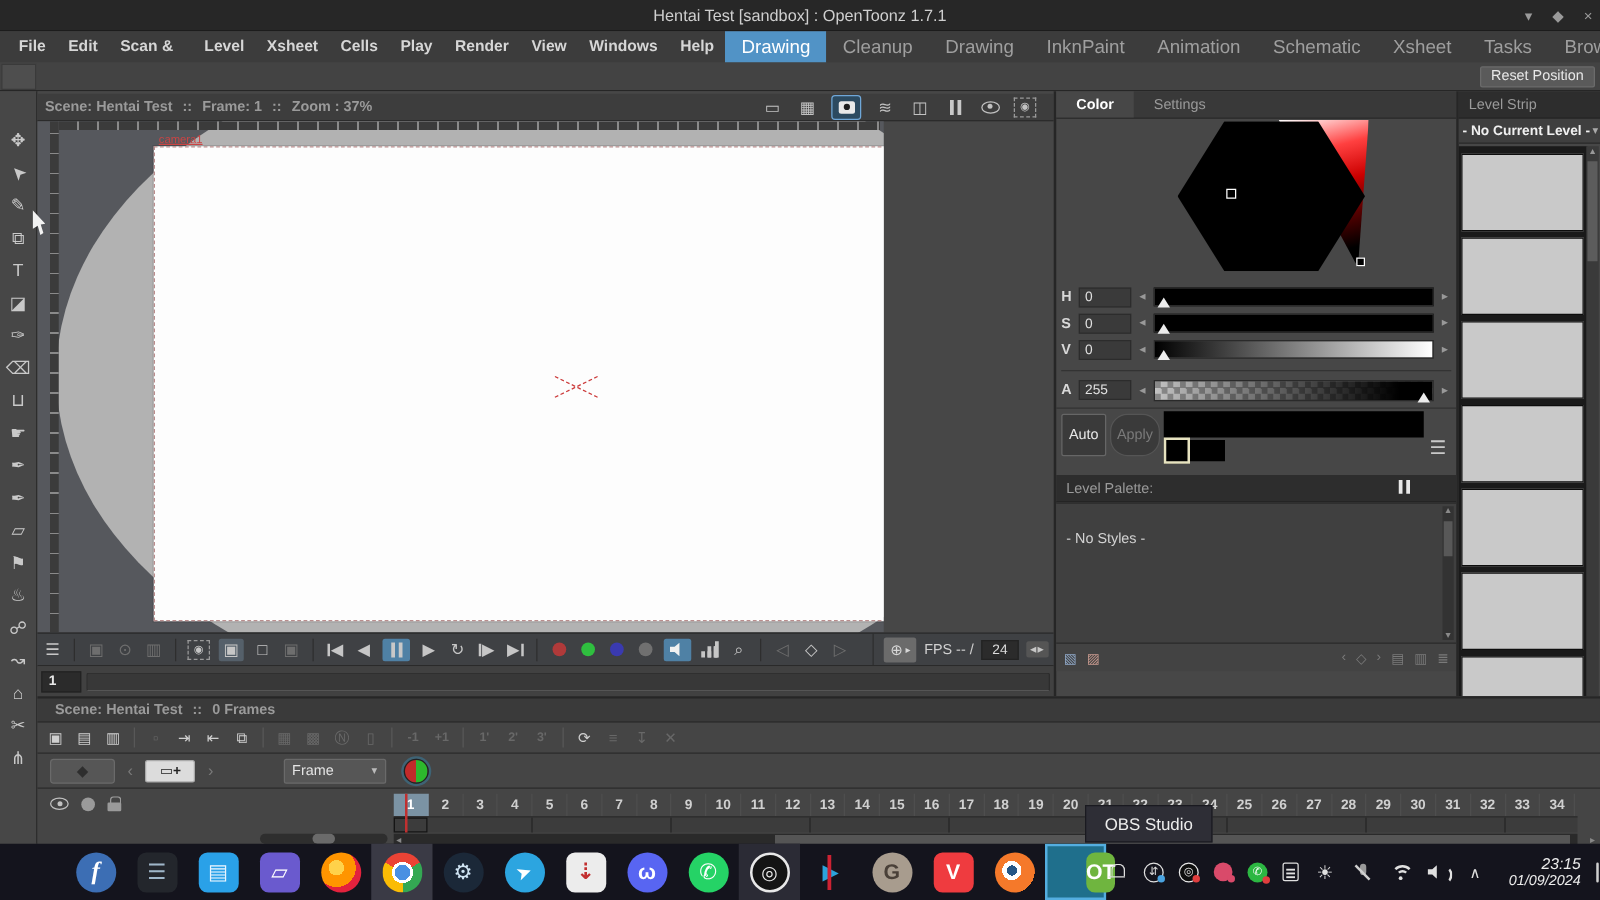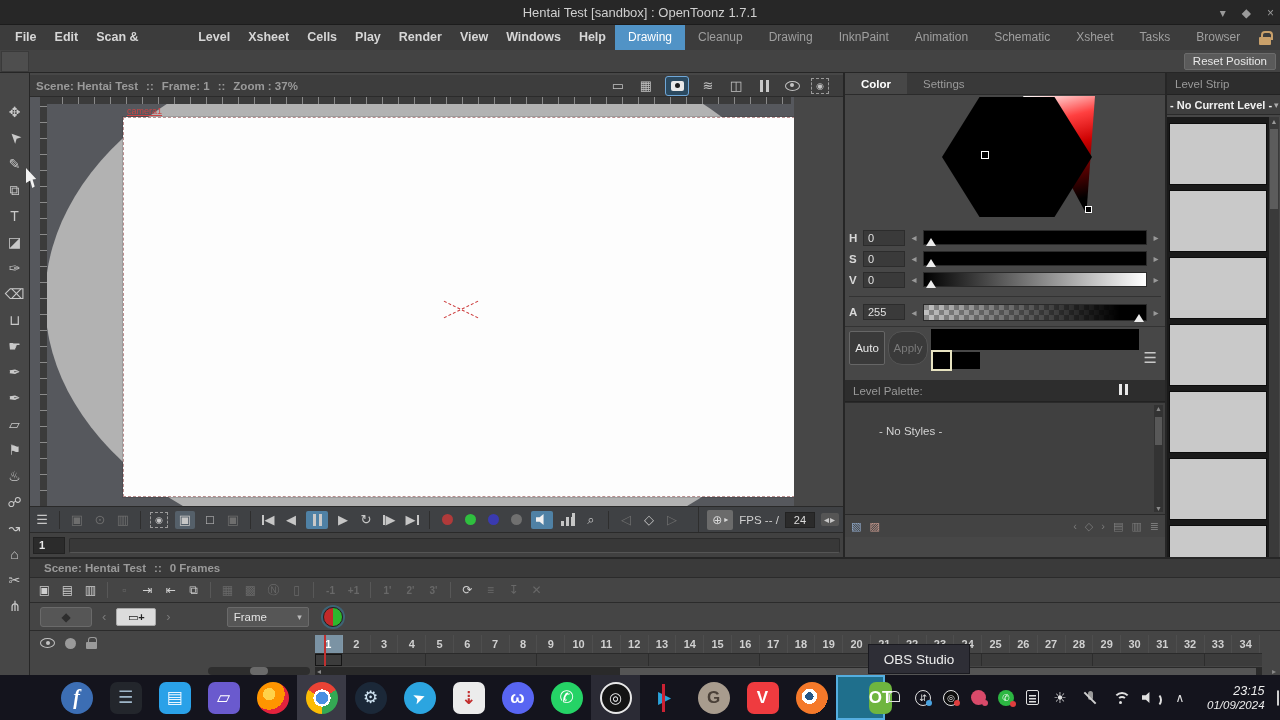--- a/index.html
+++ b/index.html
@@ -11,21 +11,21 @@
   #titlebar { position:absolute; left:0; top:0; width:1280px; height:25px; background:#272727; border-bottom:1px solid #1c1c1c; display:flex; align-items:center; justify-content:center; }
   .tb-title { color:#cfcfcf; font-size:13px; }
   .tb-btns { position:absolute; right:6px; top:0; height:25px; display:flex; align-items:center; gap:16px; color:#9a9a9a; font-size:12px; }
   .tb-btns span { cursor:default; }
 
   
   #menubar { position:absolute; left:0; top:25px; width:1280px; height:25px; background:#3c3c3c; display:flex; align-items:center; }
   #menu-items { display:flex; align-items:flex-end; padding-left:6px; }
   .menu-item { padding:0 9px; color:#d6d6d6; font-size:12.5px; font-weight:bold; height:25px; line-height:25px; }
   #room-tabs { margin-left:auto; display:flex; align-items:stretch; height:25px; }
-  .room-tab { padding:0 13px; line-height:25px; color:#9f9f9f; font-size:12px; background:#3c3c3c; }
+  .room-tab { padding:0 13px; line-height:25px; color:#9f9f9f; font-size:15px; background:#3c3c3c; }
   .room-tab.active { background:#5193c6; color:#fff; }
   .menubar-lock { width:13px; height:14px; margin:0 8px 0 6px; position:relative; align-self:center; }
   .menubar-lock::before { content:""; position:absolute; left:2px; top:0; width:8px; height:7px; border:2px solid #c9a06a; border-bottom:none; border-radius:4px 4px 0 0; }
   .menubar-lock::after { content:""; position:absolute; left:0; top:6px; width:12px; height:8px; background:#c9a06a; border-radius:1px; }
 
   
   #subbar { position:absolute; left:0; top:50px; width:1280px; height:23px; background:#434343; border-bottom:1px solid #262626; }
   .sub-chip { position:absolute; left:1px; top:1px; width:28px; height:21px; background:#4e4e4e; border:1px solid #3a3a3a; }
   #reset-btn { position:absolute; right:4px; top:3px; height:17px; padding:0 8px; background:#5a5a5a; border:1px solid #6b6b6b; border-radius:2px; color:#e8e8e8; font-size:11.5px; line-height:15px; }
 
@@ -45,21 +45,21 @@
   .vicon.camview { width:24px; height:20px; border:1px solid #6fa7d8; background:#2c4a60; border-radius:3px; }
   .vicon.camview i { width:13px; height:10px; background:#e9e9e9; border-radius:2px; position:relative; }
   .vicon.camview i::after { content:""; position:absolute; left:4px; top:2.5px; width:5px; height:5px; border-radius:50%; background:#1e1e1e; }
   .vicon.dashed { border:1px dashed #9a9a9a; width:18px; height:16px; font-size:9px; }
   .eyeicon { width:15px; height:10px; border:1.5px solid #c2c2c2; border-radius:50%; position:relative; }
   .eyeicon::after { content:""; position:absolute; left:4.5px; top:1.5px; width:4px; height:4px; border-radius:50%; background:#c2c2c2; }
   .barsicon { width:12px; height:12px; position:relative; }
   .barsicon::before,.barsicon::after { content:""; position:absolute; top:0; width:3px; height:12px; background:#c8c8c8; }
   .barsicon::before { left:2px; } .barsicon::after { left:8px; }
 
-  #canvas { position:absolute; left:0; top:24px; width:764px; height:409px; background:#56585d; overflow:hidden; }
+  #canvas { position:absolute; left:0; top:24px; width:677px; height:409px; background:#56585d; overflow:hidden; }
   .ruler-h { position:absolute; left:17px; top:0; right:3px; height:7px; background:#3b3b3b; background-image:repeating-linear-gradient(90deg,transparent 0 15px,#8a8a8a 15px 16px); }
   .ruler-v { position:absolute; left:10px; top:0; width:7px; bottom:0; background:#3b3b3b; background-image:repeating-linear-gradient(0deg,transparent 0 15px,#8a8a8a 15px 16px); }
   .table-ellipse { position:absolute; left:15px; top:-67px; width:780px; height:540px; border-radius:50%; background:#b2b2b2; }
   .camera-rect { position:absolute; left:93px; top:20px; width:672px; height:380px; background:#fdfdfd; border:1px dashed #b98d8d; box-shadow:0 0 0 1px rgba(0,0,0,0.12); }
   .camera-label { position:absolute; left:3px; top:-12px; color:#cc4444; font-size:9px; text-decoration:underline; }
   .center-x { position:absolute; left:318px; top:182px; width:38px; height:20px; }
   .center-x::before,.center-x::after { content:""; position:absolute; left:0; top:9px; width:38px; border-top:1.5px dashed #cc3b3b; }
   .center-x::before { transform:rotate(26deg); } .center-x::after { transform:rotate(-26deg); }
 
   #viewer-toolbar { position:absolute; left:0; top:433px; width:813px; height:27px; background:#3f4144; border-top:1px solid #2a2a2a; border-bottom:1px solid #2a2a2a; display:flex; align-items:center; padding:0 4px; gap:7px; }
@@ -113,21 +113,21 @@
   #auto-btn { position:absolute; left:4px; top:4px; width:36px; height:34px; line-height:32px; }
   #apply-btn { position:absolute; left:43px; top:4px; width:40px; height:34px; line-height:32px; color:#7a7a7a; border-color:#555;border-radius:14px; }
   .preview-bar { position:absolute; left:86px; top:2px; width:208px; height:21px; background:#000; }
   .swatch-a { position:absolute; left:86px; top:23px; width:21px; height:21px; background:#000; border:2px solid #e7e3c0; }
   .swatch-b { position:absolute; left:107px; top:25px; width:28px; height:17px; background:#000; }
   .ham { position:absolute; right:8px; top:22px; color:#c8c8c8; font-size:15px; }
   #lp-header { margin-top:2px; position:relative; }
   .lp-pause { position:absolute; right:36px; top:4px; }
   .lp-pause::before,.lp-pause::after { background:#e8e8e8; height:11px; }
   #styles-area { position:relative; height:113px; background:#404040; border-top:1px solid #2a2a2a; border-bottom:1px solid #2a2a2a; }
-  .no-styles { position:absolute; left:8px; top:22px; color:#d2d2d2; font-size:11.5px;margin-left:26px; }
+  .no-styles { position:absolute; left:8px; top:22px; color:#d2d2d2; font-size:11.5px; }
   .mini-scroll { position:absolute; right:2px; top:2px; bottom:2px; width:9px; background:#333; }
   .mini-scroll .mthumb { position:absolute; left:1px; top:12px; width:7px; height:28px; background:#585858; }
   .mini-scroll .ua,.mini-scroll .da { position:absolute; left:0; width:9px; color:#8a8a8a; font-size:7px; text-align:center; }
   .mini-scroll .ua { top:0; } .mini-scroll .da { bottom:0; }
   #lp-toolbar { height:22px; display:flex; align-items:center; padding:0 6px; gap:8px; background:#434343; }
   .lp-icon { color:#7a7a7a; font-size:11px; }
   .lp-spacer { flex:1; }
 
   
   #levelstrip { position:absolute; left:1165px; top:73px; width:115px; height:484px; background:#474747; border-left:2px solid #262626; }

